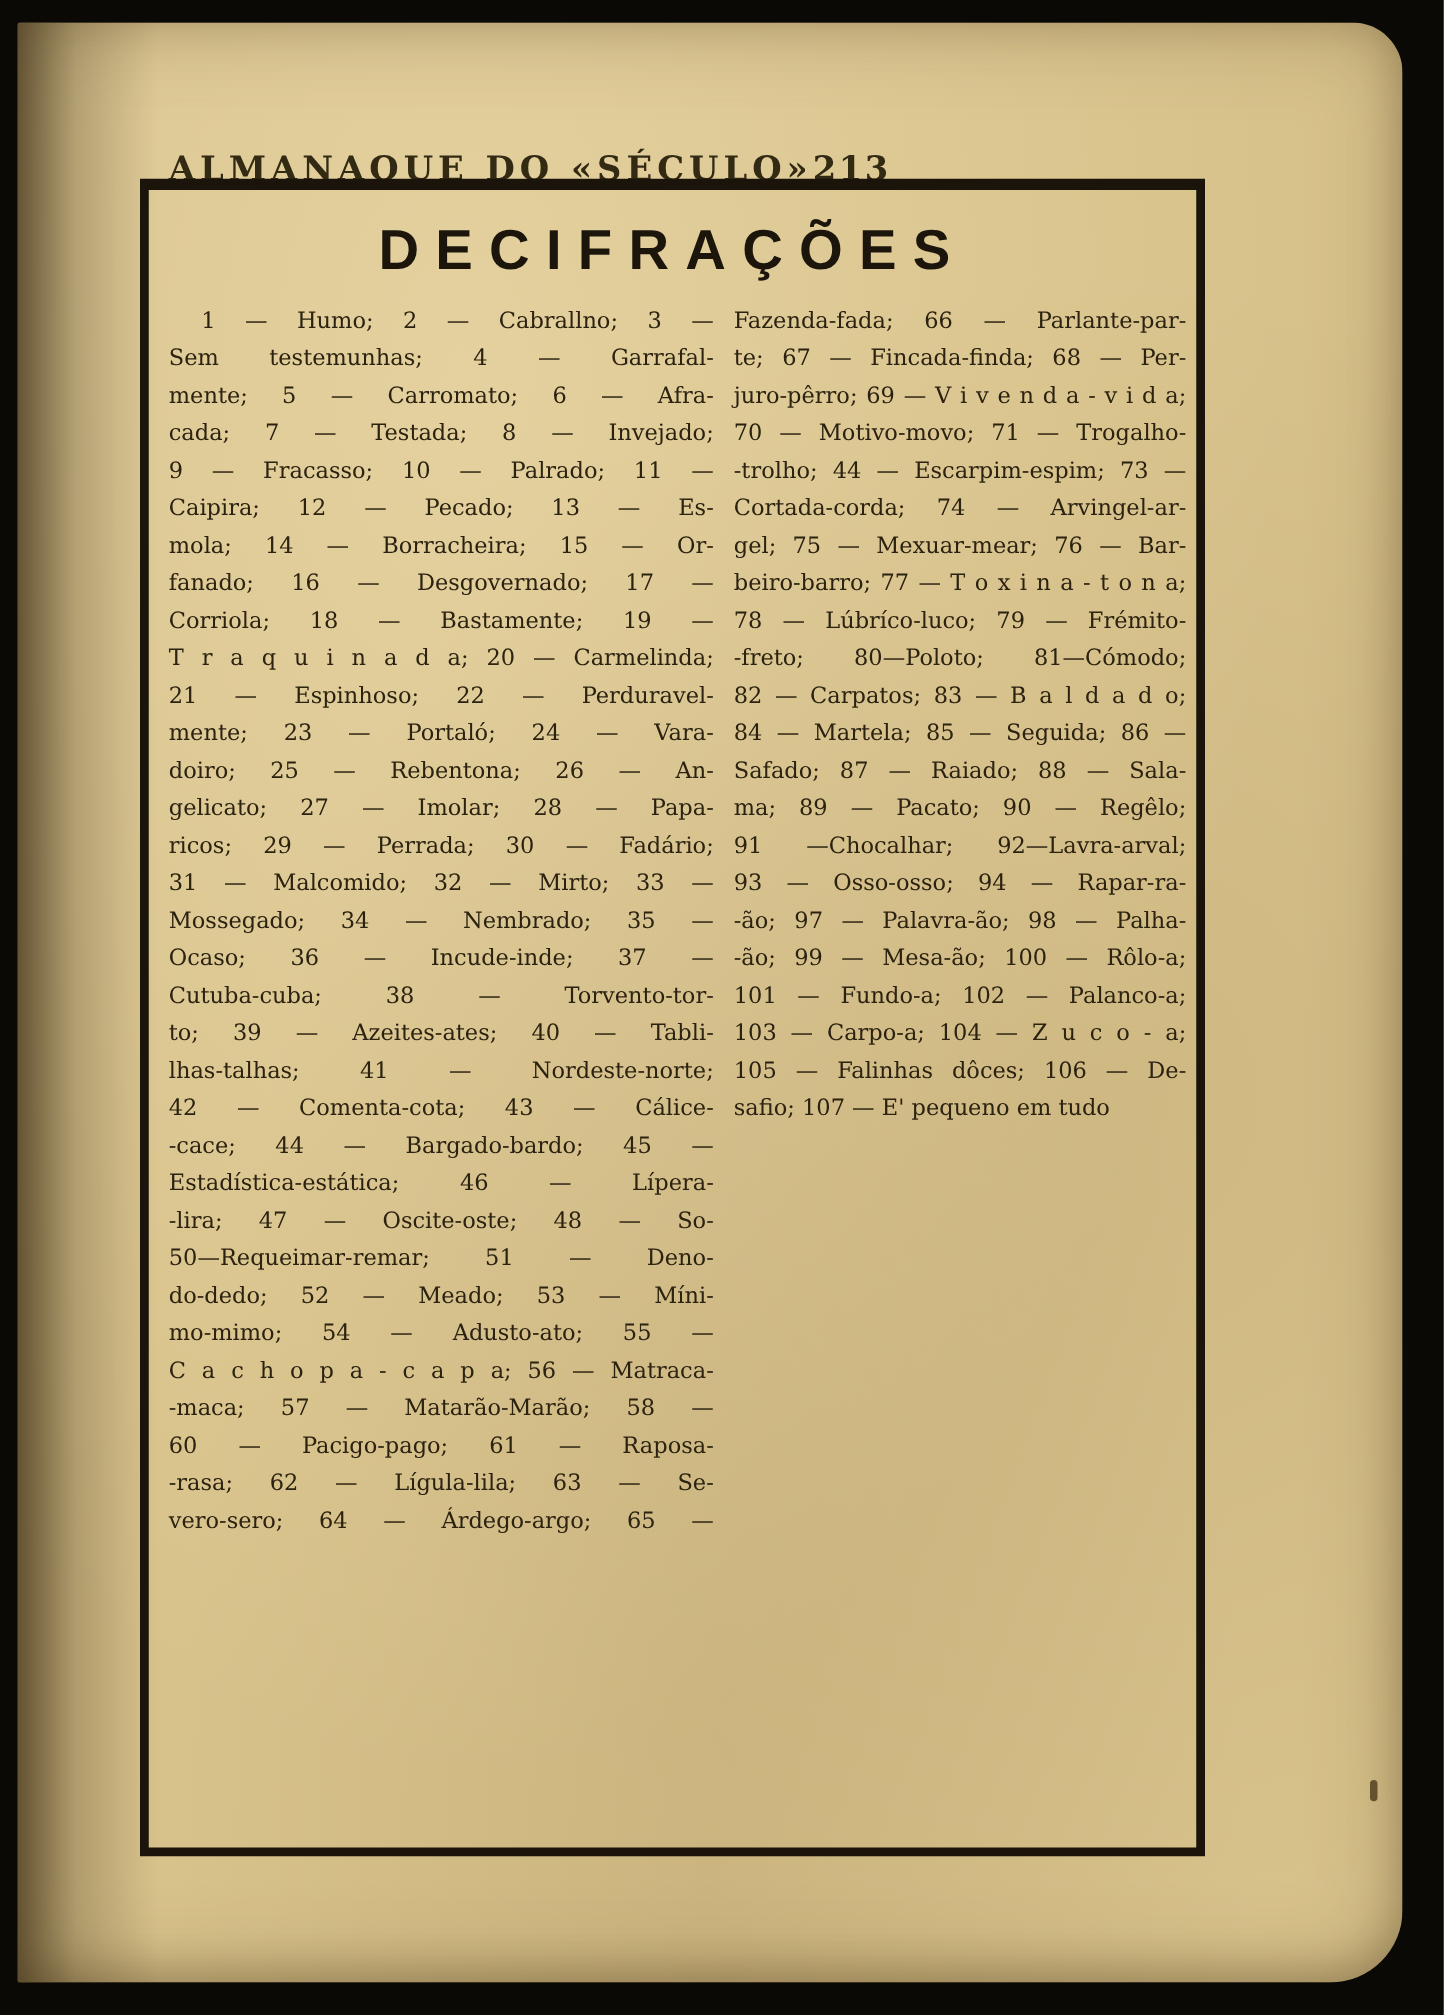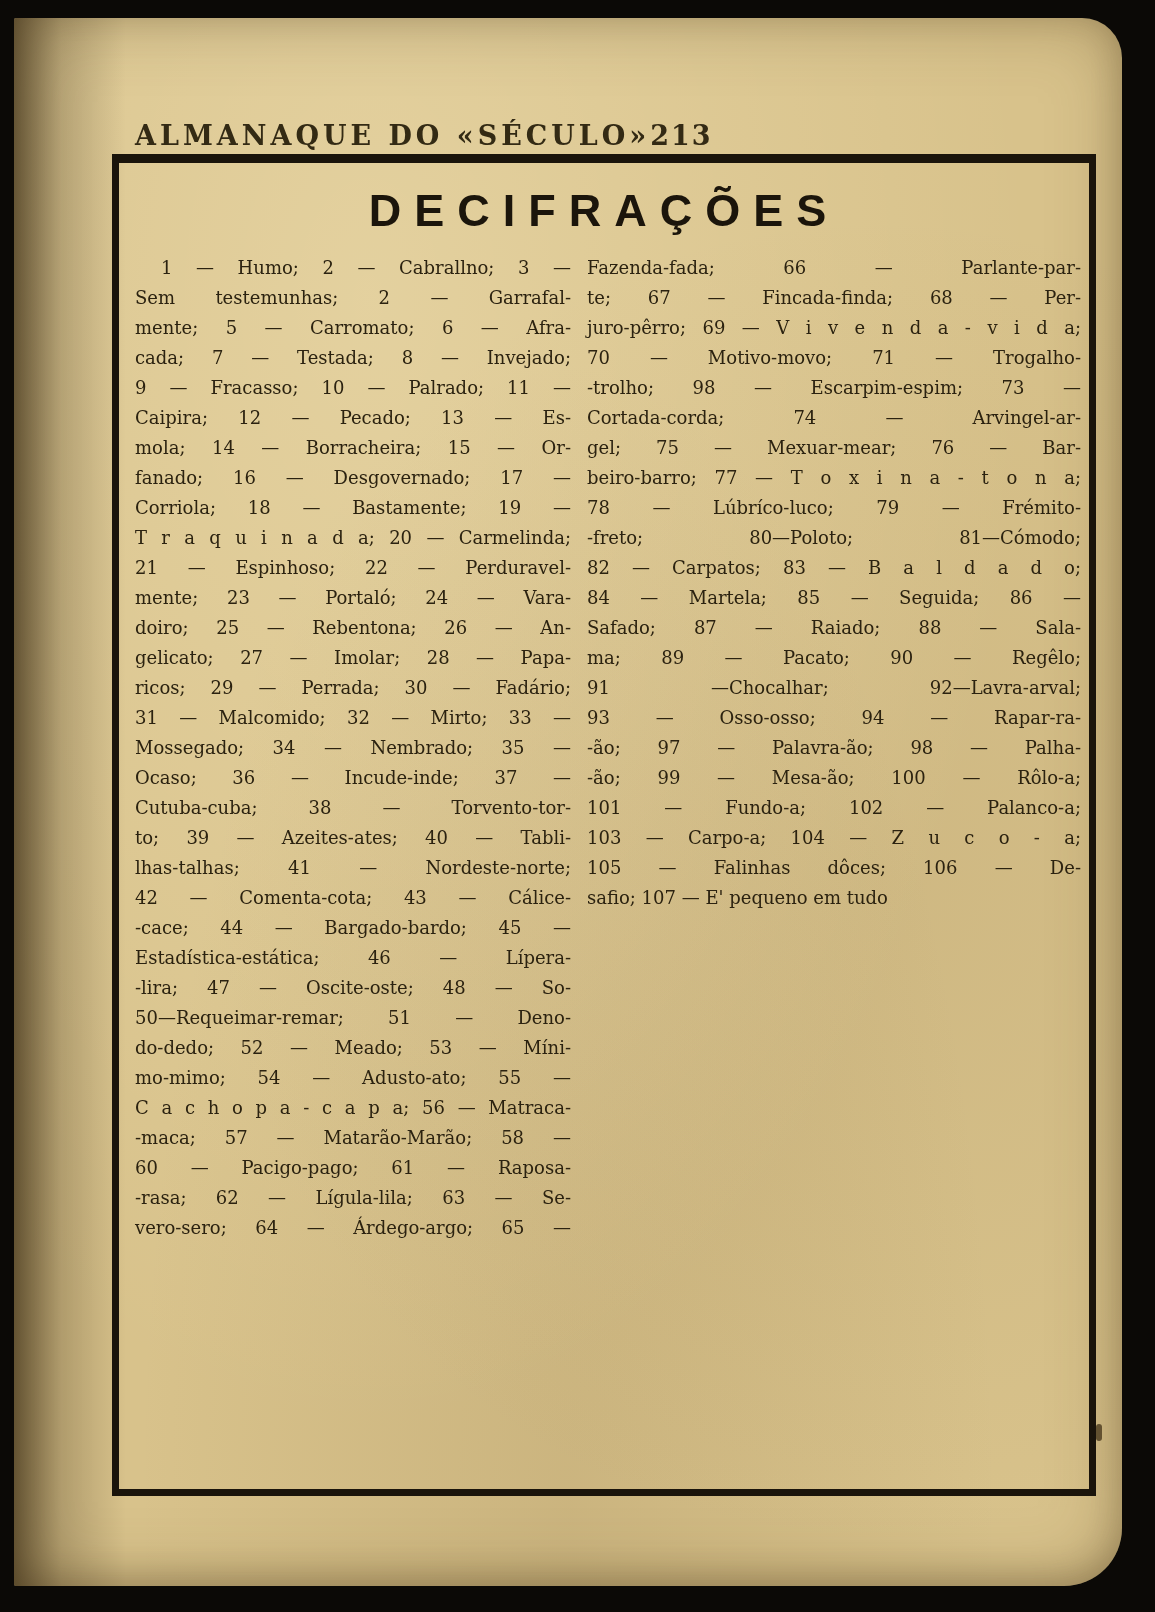--- a/index.html
+++ b/index.html
@@ -24,21 +24,21 @@
     border-radius:2px 0 0 2px;
   }
   .running-head{
     position:absolute;left:121px;top:88px;width:844px;
     display:flex;justify-content:flex-start;align-items:baseline;
     color:#332a14;
   }
   .head-title{font-size:27px;letter-spacing:4px;font-weight:bold;}
   .page-number{font-size:27px;letter-spacing:2px;font-weight:bold;margin-top:14px;}
   .solutions-box{
-    position:absolute;left:98px;top:136px;width:984px;height:1342px;
+    position:absolute;left:98px;top:125px;width:852px;height:1342px;
     border:7px solid #1a140b;border-top-width:9px;box-sizing:border-box;
   }
   .box-title{
     margin:22px 0 0 0;text-align:center;
     font-family:"Liberation Sans","DejaVu Sans",sans-serif;
     font-weight:bold;font-size:45px;letter-spacing:13px;
     color:#1b150b;
   }
   .columns{display:flex;margin:16px 8px 0 16px;gap:16px;}
   .col{color:#2b2210;}
@@ -66,21 +66,21 @@
       <span class="head-title">ALMANAQUE DO «SÉCULO»</span>
       <span class="page-number">213</span>
     </div>
 
     <div class="solutions-box">
       <h1 class="box-title">DECIFRAÇÕES</h1>
 
       <div class="columns">
         <div class="col col-left">
             <div class="line">1 — Humo; 2 — Cabrallno; 3 —</div>
-            <div class="line">Sem testemunhas; 2 — Garrafal-</div>
+            <div class="line">Sem testemunhas; 4 — Garrafal-</div>
             <div class="line">mente; 5 — Carromato; 6 — Afra-</div>
             <div class="line">cada; 7 — Testada; 8 — Invejado;</div>
             <div class="line">9 — Fracasso; 10 — Palrado; 11 —</div>
             <div class="line">Caipira; 12 — Pecado; 13 — Es-</div>
             <div class="line">mola; 14 — Borracheira; 15 — Or-</div>
             <div class="line">fanado; 16 — Desgovernado; 17 —</div>
             <div class="line">Corriola; 18 — Bastamente; 19 —</div>
             <div class="line">T r a q u i n a d a; 20 — Carmelinda;</div>
             <div class="line">21 — Espinhoso; 22 — Perduravel-</div>
             <div class="line">mente; 23 — Portaló; 24 — Vara-</div>
@@ -104,21 +104,21 @@
             <div class="line">-maca; 57 — Matarão-Marão; 58 —</div>
             <div class="line">60 — Pacigo-pago; 61 — Raposa-</div>
             <div class="line">-rasa; 62 — Lígula-lila; 63 — Se-</div>
             <div class="line">vero-sero; 64 — Árdego-argo; 65 —</div>
           </div>
         <div class="col col-right">
             <div class="line">Fazenda-fada; 66 — Parlante-par-</div>
             <div class="line">te; 67 — Fincada-finda; 68 — Per-</div>
             <div class="line">juro-pêrro; 69 — V i v e n d a - v i d a;</div>
             <div class="line">70 — Motivo-movo; 71 — Trogalho-</div>
-            <div class="line">-trolho; 98 — Escarpim-espim; 73 —</div>
+            <div class="line">-trolho; 44 — Escarpim-espim; 73 —</div>
             <div class="line">Cortada-corda; 74 — Arvingel-ar-</div>
             <div class="line">gel; 75 — Mexuar-mear; 76 — Bar-</div>
             <div class="line">beiro-barro; 77 — T o x i n a - t o n a;</div>
             <div class="line">78 — Lúbríco-luco; 79 — Frémito-</div>
             <div class="line">-freto; 80—Poloto; 81—Cómodo;</div>
             <div class="line">82 — Carpatos; 83 — B a l d a d o;</div>
             <div class="line">84 — Martela; 85 — Seguida; 86 —</div>
             <div class="line">Safado; 87 — Raiado; 88 — Sala-</div>
             <div class="line">ma; 89 — Pacato; 90 — Regêlo;</div>
             <div class="line">91 —Chocalhar; 92—Lavra-arval;</div>

